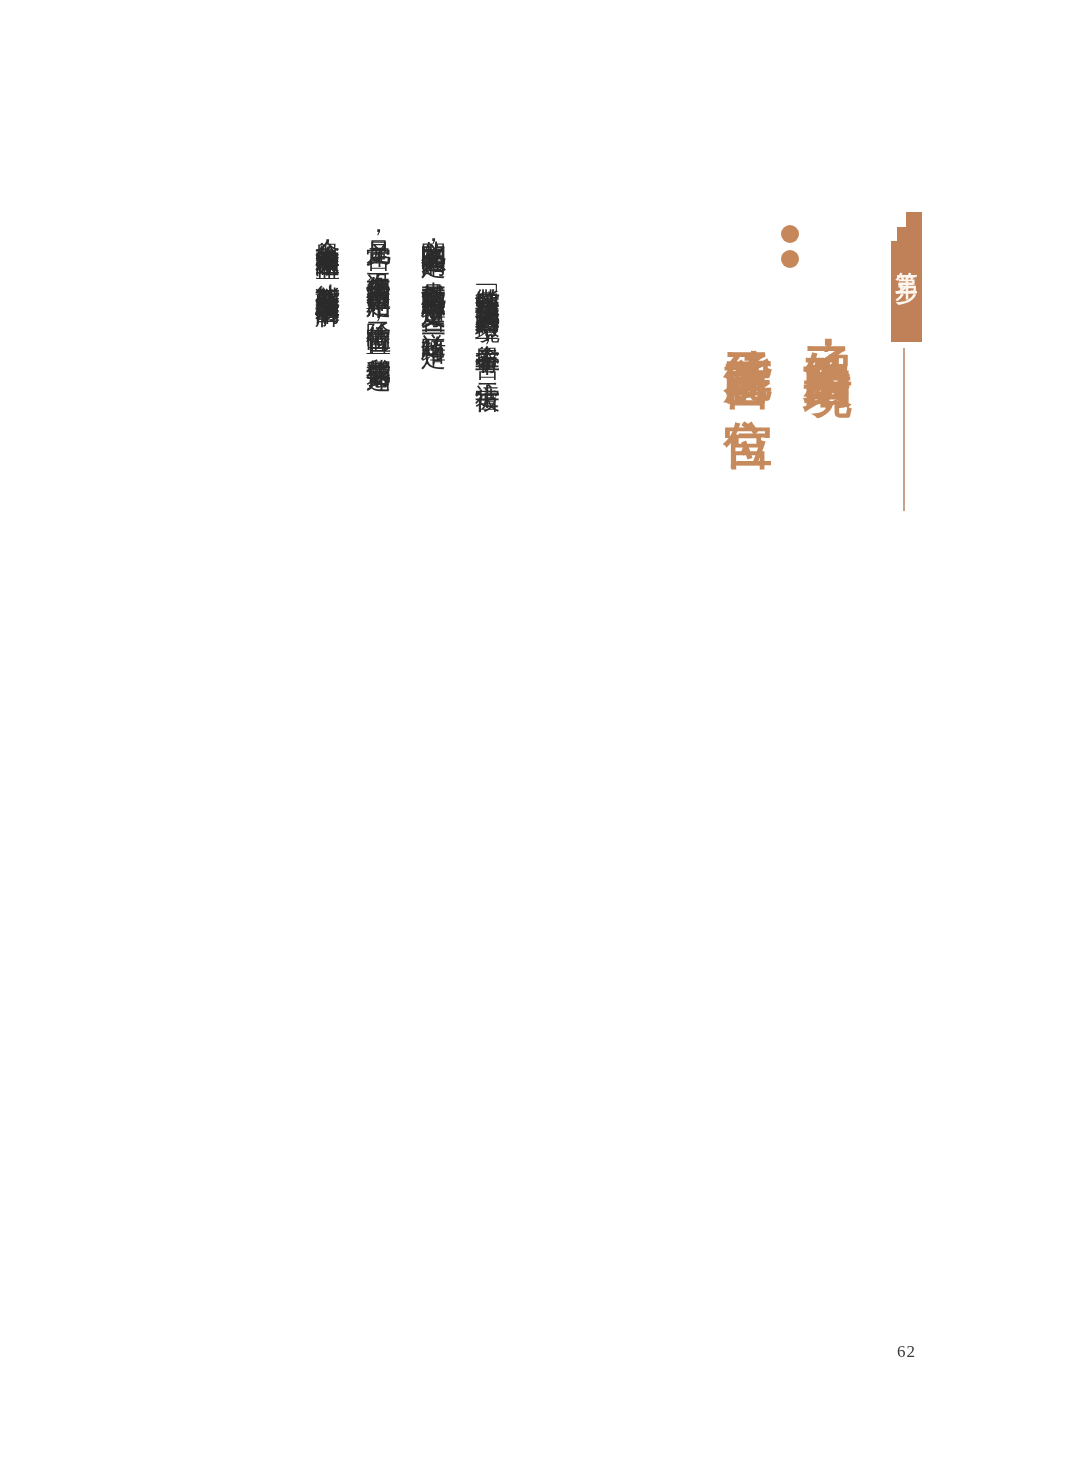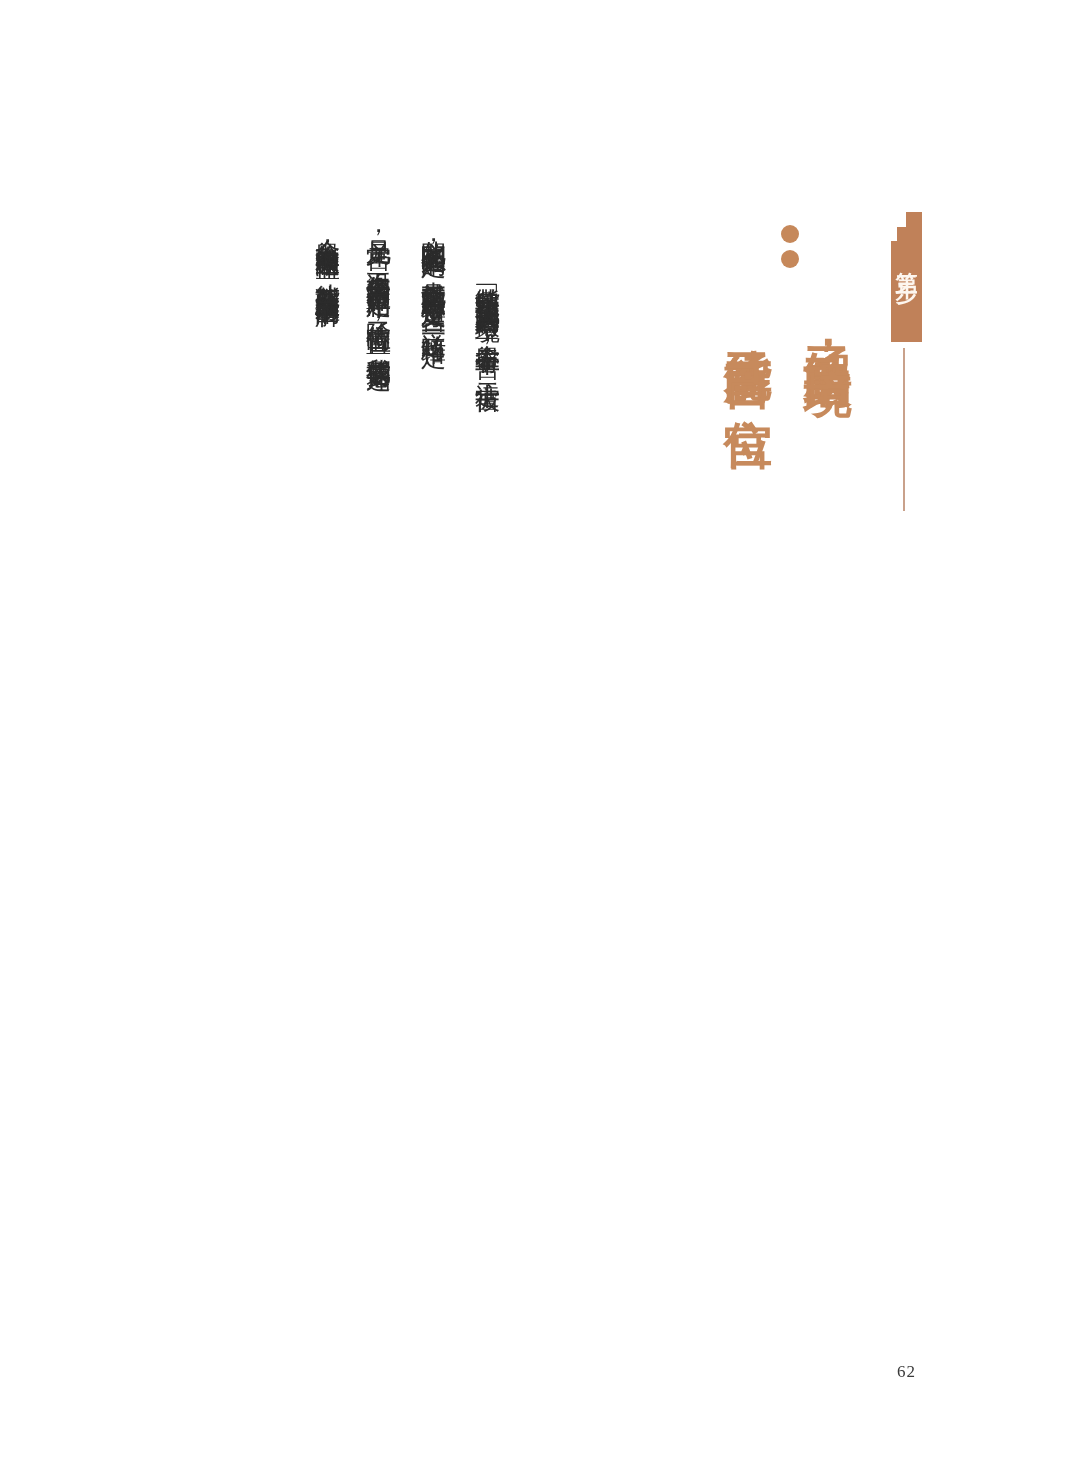--- a/index.html
+++ b/index.html
@@ -79,21 +79,20 @@
   .body-col.b2 { left: 418px; top: 220px; }
   .body-col.b3 { left: 363px; top: 220px; }
   .body-col.b4 { left: 312px; top: 220px; }
   
   .page-number {
     position: absolute;
     left: 897px; top: 1342px;
     font-size: 17px;
     letter-spacing: 1px;
     color: #3a3a3a;
-    margin-top: 20px;
   }
 </style>
 </head>
 <body>
 
 <div class="canvas">
 
   <div class="banner-step s1"></div>
   <div class="banner-step s2"></div>
   <div class="banner-main">

